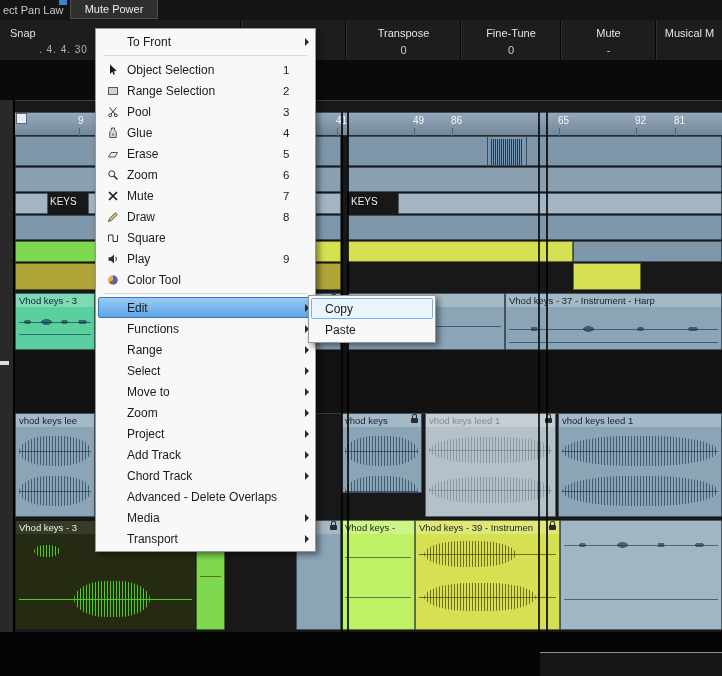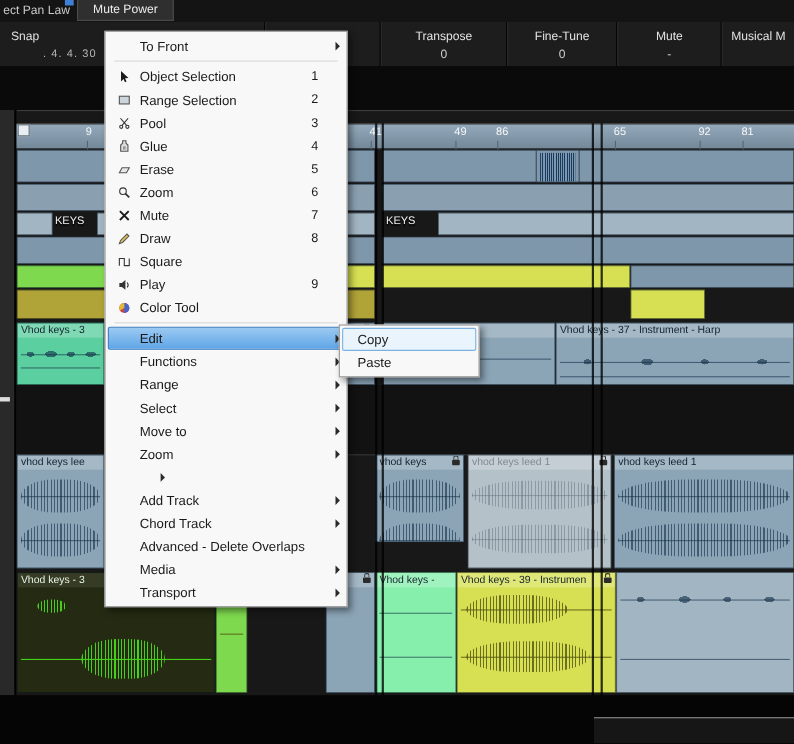--- a/index.html
+++ b/index.html
@@ -236,21 +236,21 @@
       </div>
       <div class="clip" style="left: 196px; top: 520px; width: 29px; height: 110px; background: rgb(127, 217, 78);">
         <div class="wave line" style="--wc: rgba(82,84,18,0.8); top: 55px;"></div>
       </div>
       <div class="clip" style="left: 296px; top: 520px; width: 45px; height: 110px; background: rgb(139, 164, 182);">
         <div class="hdr">
           <span class="lbltxt">rui</span>
           <span class="lock"></span>
         </div>
       </div>
-      <div class="clip" style="left: 341px; top: 520px; width: 74px; height: 110px; background: #86efac;">
+      <div class="clip" style="left: 341px; top: 520px; width: 74px; height: 110px; background: #bef264;">
         <div class="hdr">
           <span class="lbltxt">Vhod keys -</span>
         </div>
         <div class="wave line" style="--wc: rgba(16,45,70,0.6); top: 36px;"></div>
         <div class="wave line" style="--wc: rgba(16,45,70,0.6); top: 76px;"></div>
       </div>
       <div class="clip" style="left: 415px; top: 520px; width: 145px; height: 110px; background: rgb(214, 224, 82);">
         <div class="hdr">
           <span class="lbltxt">Vhod keys - 39 - Instrumen</span>
           <span class="lock"></span>
@@ -450,20 +450,21 @@
       <div class="mi">
         <span class="ic"></span>
         <span class="lbl">Zoom</span>
         <span class="key"></span>
         <span class="arr">
           <span class="tri"></span>
         </span>
       </div>
       <div class="mi">
         <span class="ic"></span>
+        <span class="lbl">Project</span>
         <span class="key"></span>
         <span class="arr">
           <span class="tri"></span>
         </span>
       </div>
       <div class="mi">
         <span class="ic"></span>
         <span class="lbl">Add Track</span>
         <span class="key"></span>
         <span class="arr">

